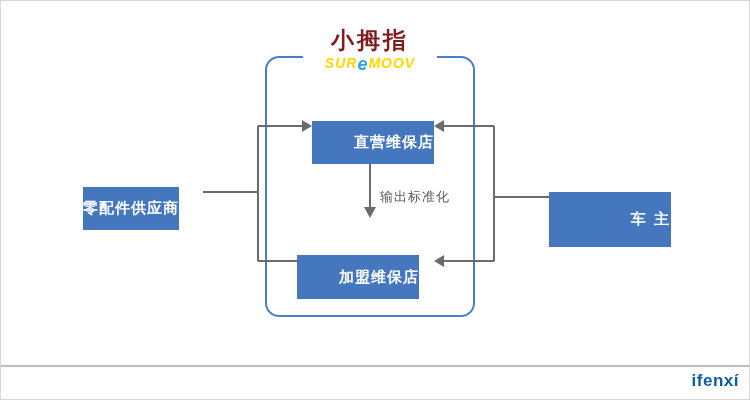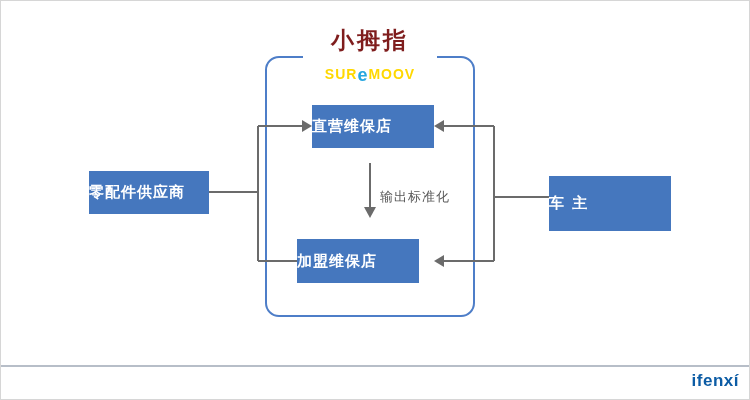--- a/index.html
+++ b/index.html
@@ -16,33 +16,33 @@
   
   .logo{
     position:absolute;left:302px;top:26px;width:134px;height:52px;
     background:#ffffff;text-align:center;line-height:1;padding-top:2px;
   }
   .logo-cn{
     font-size:23px;font-weight:800;color:#7f1d1d;letter-spacing:3px;
     display:block;
   }
   .logo-en{
-    display:block;margin-top:14px;font-size:14px;
+    display:block;margin-top:3px;font-size:14px;font-style:italic;
     font-weight:800;color:#ffd800;letter-spacing:1px;white-space:nowrap;
   }
   .logo-en .e{
     color:#28a7e0;font-size:18px;font-weight:800;vertical-align:-2px;
   }
   
   .node{
     position:absolute;background:#4577be;color:#ffffff;
-    display:flex;align-items:center;justify-content:flex-start;
-    font-size:15px;font-weight:700;letter-spacing:1px;
+    display:flex;align-items:center;justify-content:flex-end;
+    font-size:15px;font-weight:700;letter-spacing:1px;margin-top:16px;
   }
-  .node-supplier{left:88px;top:170px;width:120px;height:43px;}
+  .node-supplier{left:82px;top:170px;width:96px;height:43px;}
   .node-direct{left:311px;top:104px;width:122px;height:43px;}
   .node-franchise{left:296px;top:238px;width:122px;height:44px;}
   .node-owner{left:548px;top:175px;width:122px;height:55px;letter-spacing:2px;}
   
   .connectors{position:absolute;left:0;top:0;width:750px;height:400px;}
   
   .annotation{
     position:absolute;left:379px;top:172px;color:#595959;font-size:13px;
     line-height:22px;letter-spacing:1px;margin-top:13px;
   }

